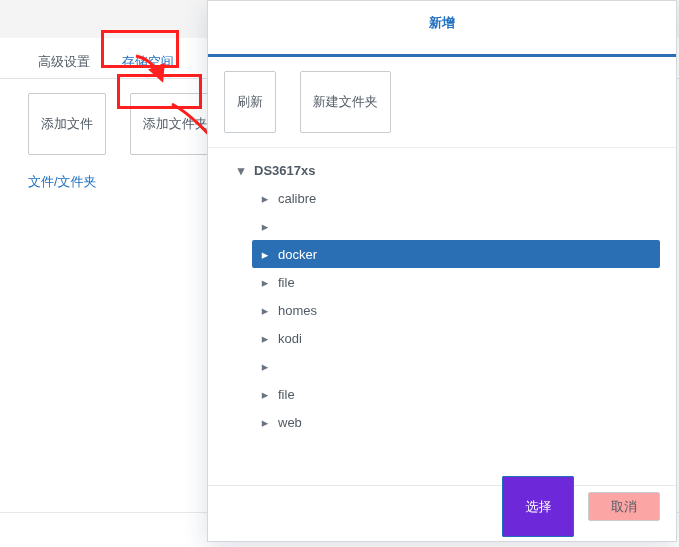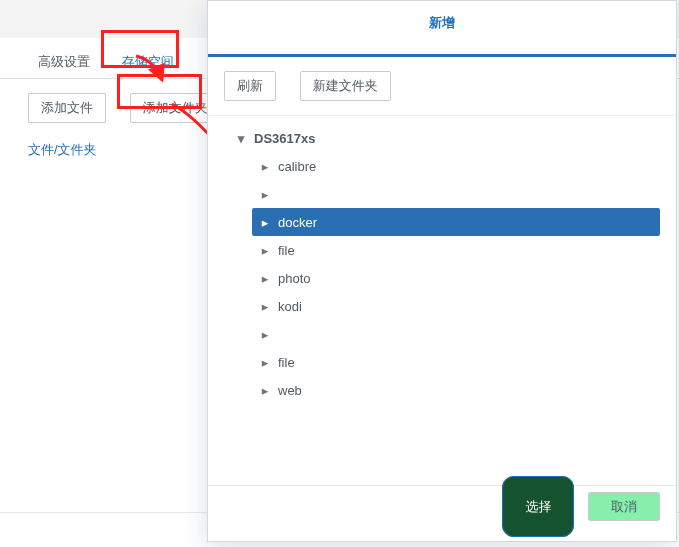--- a/index.html
+++ b/index.html
@@ -10,21 +10,21 @@
   .back-close { position: absolute; right: 12px; top: 0; color: #b0b6bc; font-size: 18px; cursor: default; }
 
   .back-body { position: absolute; left: 0; top: 38px; right: 0; bottom: 35px; background: #fff; border-top: 1px solid #fff; }
   .tabs-row { padding: 6px 12px 0 24px; border-bottom: 1px solid #e0e3e6; height: 40px; }
   .tab { display: inline-block; padding: 8px 14px 10px; color: #505a64; cursor: pointer; }
   .tab.active { color: #1e6fbe; }
 
   .back-content { padding: 14px 0 0 28px; }
   .syno-btn {
     display: inline-block; background: #fff; border: 1px solid #c7ccd1; color: #505a64;
-    padding: 6px 12px; border-radius: 2px; cursor: pointer; line-height: 16px;
+    padding: 22px 12px; border-radius: 2px; cursor: pointer; line-height: 16px;
   }
   .syno-btn + .syno-btn { margin-left: 20px; }
 
   .back-link { margin-top: 18px; color: #1e6fbe; cursor: pointer; }
 
   .back-footer { position: absolute; left: 0; right: 0; bottom: 0; height: 35px; border-top: 1px solid #e6e8ea; background: #fff; }
   .underbar { position: absolute; right: 24px; top: 6px; width: 118px; height: 23px; border: 1px solid #cfd4d8; background: #dfe6ec; border-radius: 3px; }
 
   
   .ann-box { position: absolute; border: 3px solid #ff1f1f; pointer-events: none; }
@@ -43,22 +43,22 @@
   .tree-row { display: flex; align-items: center; height: 28px; border-radius: 2px; cursor: default; padding: 0 6px; }
   .tree-row.sel { background: #2a6fb3; color: #fff; }
   .tree-row .twist { width: 14px; text-align: center; color: #6b7580; margin-right: 6px; }
   .tree-row.sel .twist { color: #fff; }
   .tree-row .lbl { flex: 1; }
   .tree .root { font-weight: bold; margin-left: 4px; }
   .tree .child { margin-left: 28px; }
 
   .front-footer { position: absolute; bottom: 0; left: 0; right: 0; height: 56px;
     border-top: 1px solid #e6e8ea; padding: 12px 16px; text-align: right; background: #fff; }
-  .btn-primary { background: #14532d; color: #fff; border: 1px solid #1e6fbe; padding: 22px 22px; border-radius: 12px; cursor: pointer; }
-  .btn-default { background: #86efac; color: #505a64; border: 1px solid #c7ccd1; padding: 6px 22px; border-radius: 3px; cursor: pointer; margin-left: 10px; }
+  .btn-primary { background: #6d28d9; color: #fff; border: 1px solid #1e6fbe; padding: 22px 22px; border-radius: 2px; cursor: pointer; }
+  .btn-default { background: #fca5a5; color: #505a64; border: 1px solid #c7ccd1; padding: 6px 22px; border-radius: 3px; cursor: pointer; margin-left: 10px; }
 </style>
 </head>
 <body>
 
 <div class="back-titlebar">
   <span>高级设置</span>
   <span class="back-close">×</span>
 </div>
 
 <div class="back-body">
@@ -120,21 +120,21 @@
       <div class="tree-row child sel">
         <span class="twist">▸</span>
         <span class="lbl">docker</span>
       </div>
       <div class="tree-row child">
         <span class="twist">▸</span>
         <span class="lbl">file</span>
       </div>
       <div class="tree-row child">
         <span class="twist">▸</span>
-        <span class="lbl">photo</span>
+        <span class="lbl">homes</span>
       </div>
       <div class="tree-row child">
         <span class="twist">▸</span>
         <span class="lbl">kodi</span>
       </div>
       <div class="tree-row child">
         <span class="twist">▸</span>
       </div>
       <div class="tree-row child">
         <span class="twist">▸</span>

